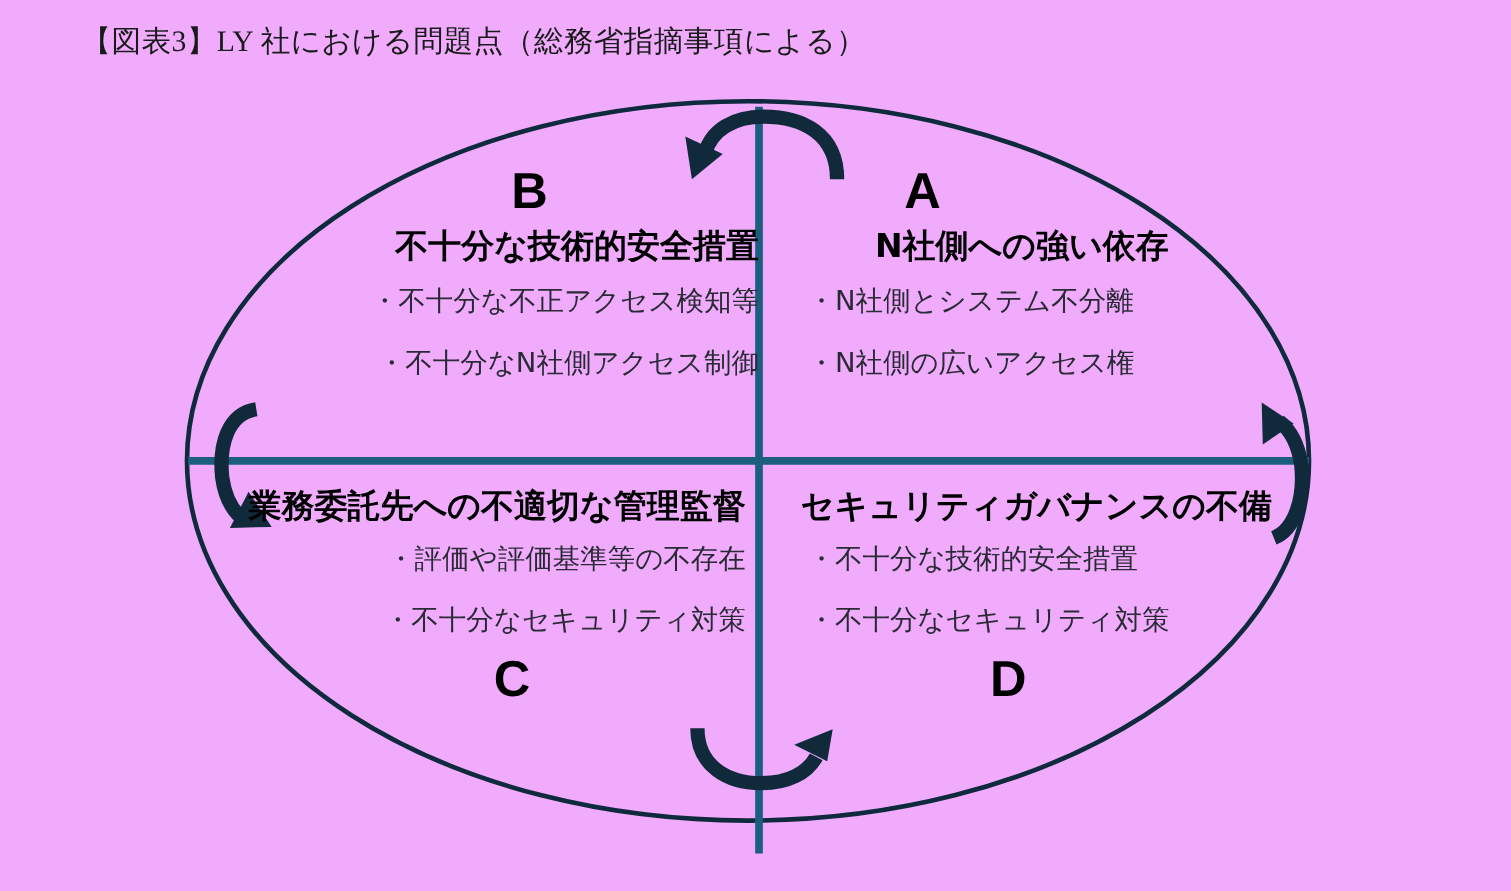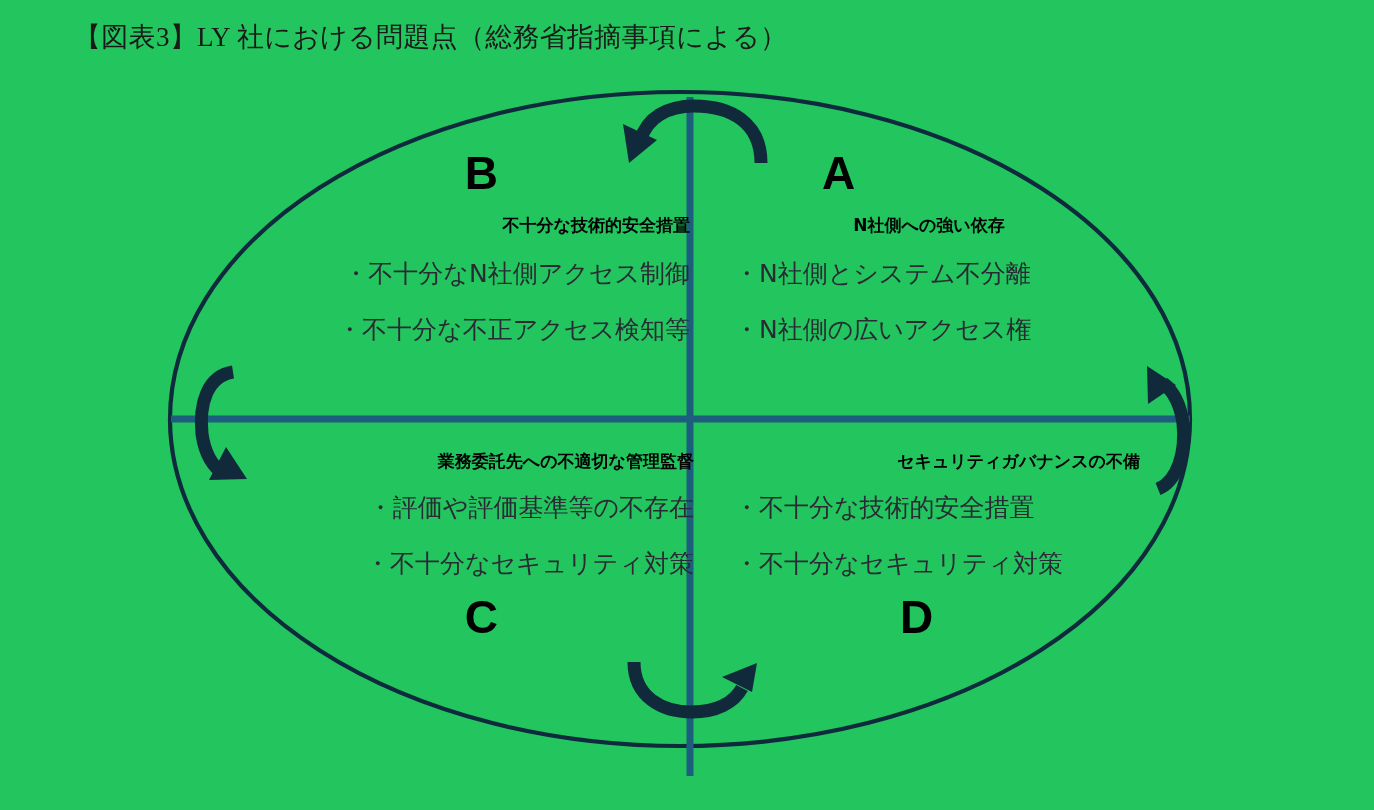--- a/index.html
+++ b/index.html
@@ -9,21 +9,21 @@
     background: #ffffff;
   }
   body {
     font-family: "Liberation Sans", "DejaVu Sans", sans-serif;
     color: #000000;
   }
   #page {
     position: relative;
     width: 1374px;
     height: 810px;
-    background: #22c55e;
+    background: #f0abfc;
     overflow: hidden;
   }
 
   
   #figure-title {
     position: absolute;
     left: 74px;
     top: 20px;
     font-family: "Liberation Serif", "DejaVu Serif", serif;
     font-size: 27px;
@@ -51,21 +51,21 @@
     font-family: "Liberation Sans", "DejaVu Sans", sans-serif;
     font-weight: bold;
     font-size: 46px;
     line-height: 46px;
     color: #000000;
     text-align: center;
   }
   .quad-head {
     font-family: "DejaVu Sans", "Liberation Sans", sans-serif;
     font-weight: bold;
-    font-size: 17px;
+    font-size: 30px;
     line-height: 30px;
     color: #000000;
     white-space: nowrap;
   }
   .quad-bullets {
     font-family: "DejaVu Sans", "Liberation Sans", sans-serif;
     font-weight: 400;
     font-size: 25px;
     line-height: 56px;
     color: #2a2a35;
@@ -88,21 +88,21 @@
     left: 238px;
     top: 150px;
     width: 452px;
   }
   #quad-b .quad-letter { text-align: right; padding-right: 192px; }
   #quad-b .quad-head   { text-align: right; margin-top: 14px; }
   #quad-b .quad-bullets{ text-align: right; margin-top: 6px; }
 
   
   #quad-c {
-    left: 232px;
+    left: 216px;
     top: 446px;
     width: 462px;
   }
   #quad-c .quad-head    { text-align: right; }
   #quad-c .quad-bullets { text-align: right; margin-top: 4px; }
   #quad-c .quad-letter  { text-align: right; padding-right: 196px; margin-top: 2px; }
 
   
   #quad-d {
     left: 700px;
@@ -155,22 +155,22 @@
     <div class="quad-bullets">
       <div>・N社側とシステム不分離</div>
       <div>・N社側の広いアクセス権</div>
     </div>
   </div>
 
   <div class="quad" id="quad-b">
     <div class="quad-letter">B</div>
     <div class="quad-head">不十分な技術的安全措置</div>
     <div class="quad-bullets">
+      <div>・不十分な不正アクセス検知等</div>
       <div>・不十分なN社側アクセス制御</div>
-      <div>・不十分な不正アクセス検知等</div>
     </div>
   </div>
 
   <div class="quad" id="quad-c">
     <div class="quad-head">業務委託先への不適切な管理監督</div>
     <div class="quad-bullets">
       <div>・評価や評価基準等の不存在</div>
       <div>・不十分なセキュリティ対策</div>
     </div>
     <div class="quad-letter">C</div>

